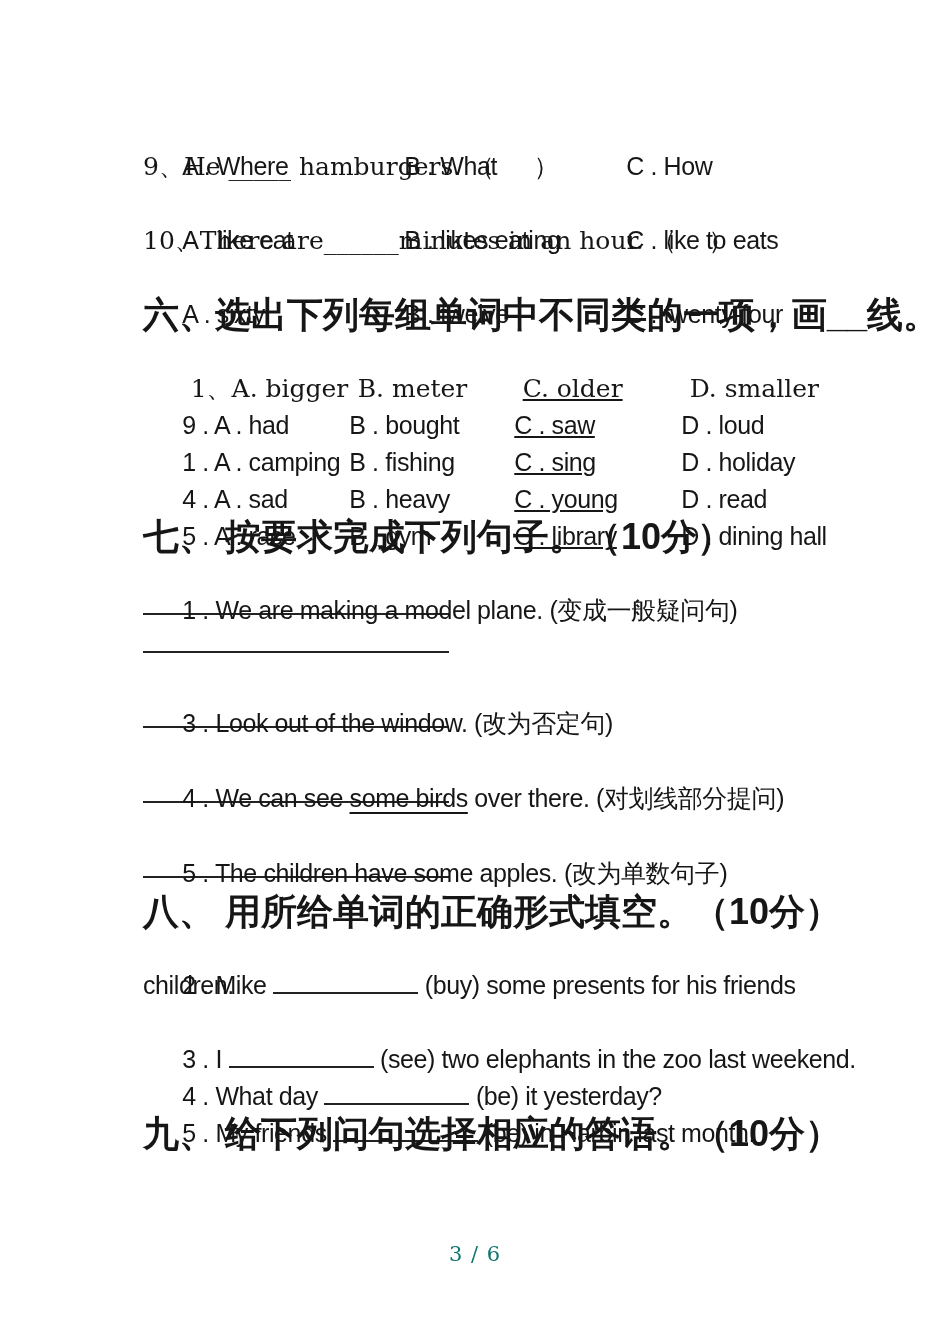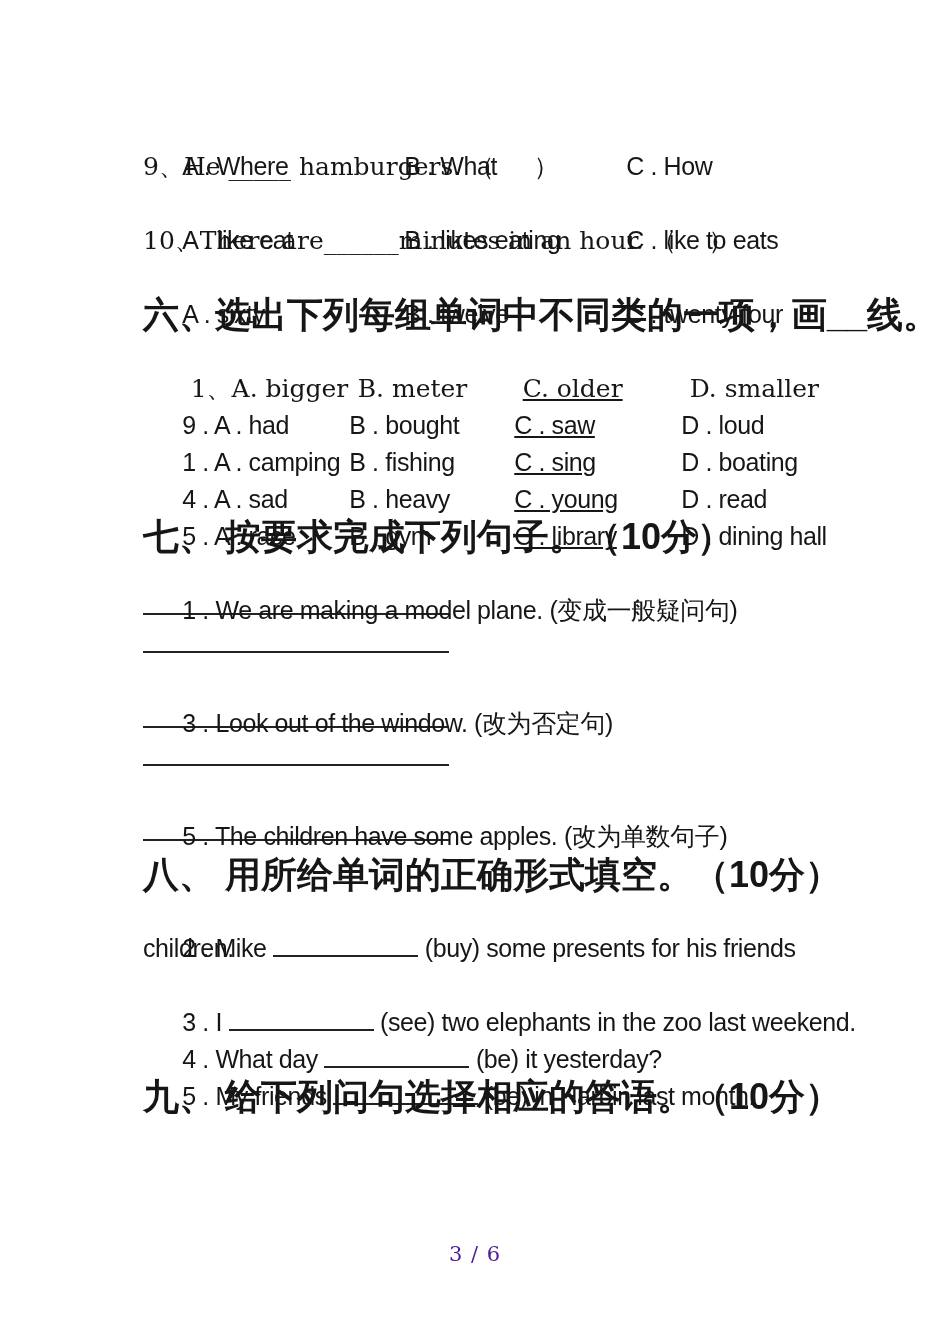--- a/index.html
+++ b/index.html
@@ -51,21 +51,21 @@
     display:inline-block;
     width:145px; height:0.85em;
     border-bottom:2px solid #222222;
   }
   .pageno {
     position:absolute; left:0; right:0; top:1242px;
     text-align:center;
     font-family:"DejaVu Serif", serif;
     font-size:21px;
     letter-spacing:1px;
-    color:#4c1d95;
+    color:#0f766e;
   }
 </style>
 </head>
 <body>
 
 <div class="page">
   <div class="content">
 
     <div class="row">
       <span class="cell w3">A . Where</span><span class="cell w3">B . What</span><span class="cell">C . How</span>
@@ -85,21 +85,21 @@
 
     <div class="heading">六、选出下列每组单词中不同类的一项，画__线。（10分）</div>
 
     <div class="row serif">
       <span class="cell w4a">1、A. bigger</span><span class="cell w4b">B. meter</span><span class="cell w4c">C. older</span><span class="cell">D. smaller</span>
     </div>
     <div class="row">
       <span class="cell w4a">9 . A . had</span><span class="cell w4b">B . bought</span><span class="cell w4c">C . saw</span><span class="cell">D . loud</span>
     </div>
     <div class="row">
-      <span class="cell w4a">1 . A . camping</span><span class="cell w4b">B . fishing</span><span class="cell w4c">C . sing</span><span class="cell">D . boating</span>
+      <span class="cell w4a">1 . A . camping</span><span class="cell w4b">B . fishing</span><span class="cell w4c">C . sing</span><span class="cell">D . holiday</span>
     </div>
     <div class="row">
       <span class="cell w4a">4 . A . sad</span><span class="cell w4b">B . heavy</span><span class="cell w4c">C . young</span><span class="cell">D . read</span>
     </div>
     <div class="row">
       <span class="cell w4a">5 . A . race</span><span class="cell w4b">B . gym</span><span class="cell w4c">C . library</span><span class="cell">D . dining hall</span>
     </div>
 
     <div class="heading">七、 按要求完成下列句子。（10分）</div>
 
@@ -108,20 +108,23 @@
     </div>
     <div class="ansline"></div>
 
     <div class="ansline"></div>
 
     <div class="row">
       <span>3 . Look out of the window. (改为否定句)</span><span class="ul"></span><span></span>
     </div>
     <div class="ansline"></div>
 
+    <div class="row">
+      <span>4 . We can see </span><span class="ul">some birds</span><span> over there. (对划线部分提问)</span>
+    </div>
     <div class="ansline"></div>
 
     <div class="row">
       <span>5 . The children have some apples. (改为单数句子)</span><span class="ul"></span><span></span>
     </div>
     <div class="ansline"></div>
 
     <div class="heading">八、 用所给单词的正确形式填空。（10分）</div>
 
     <div class="row">

